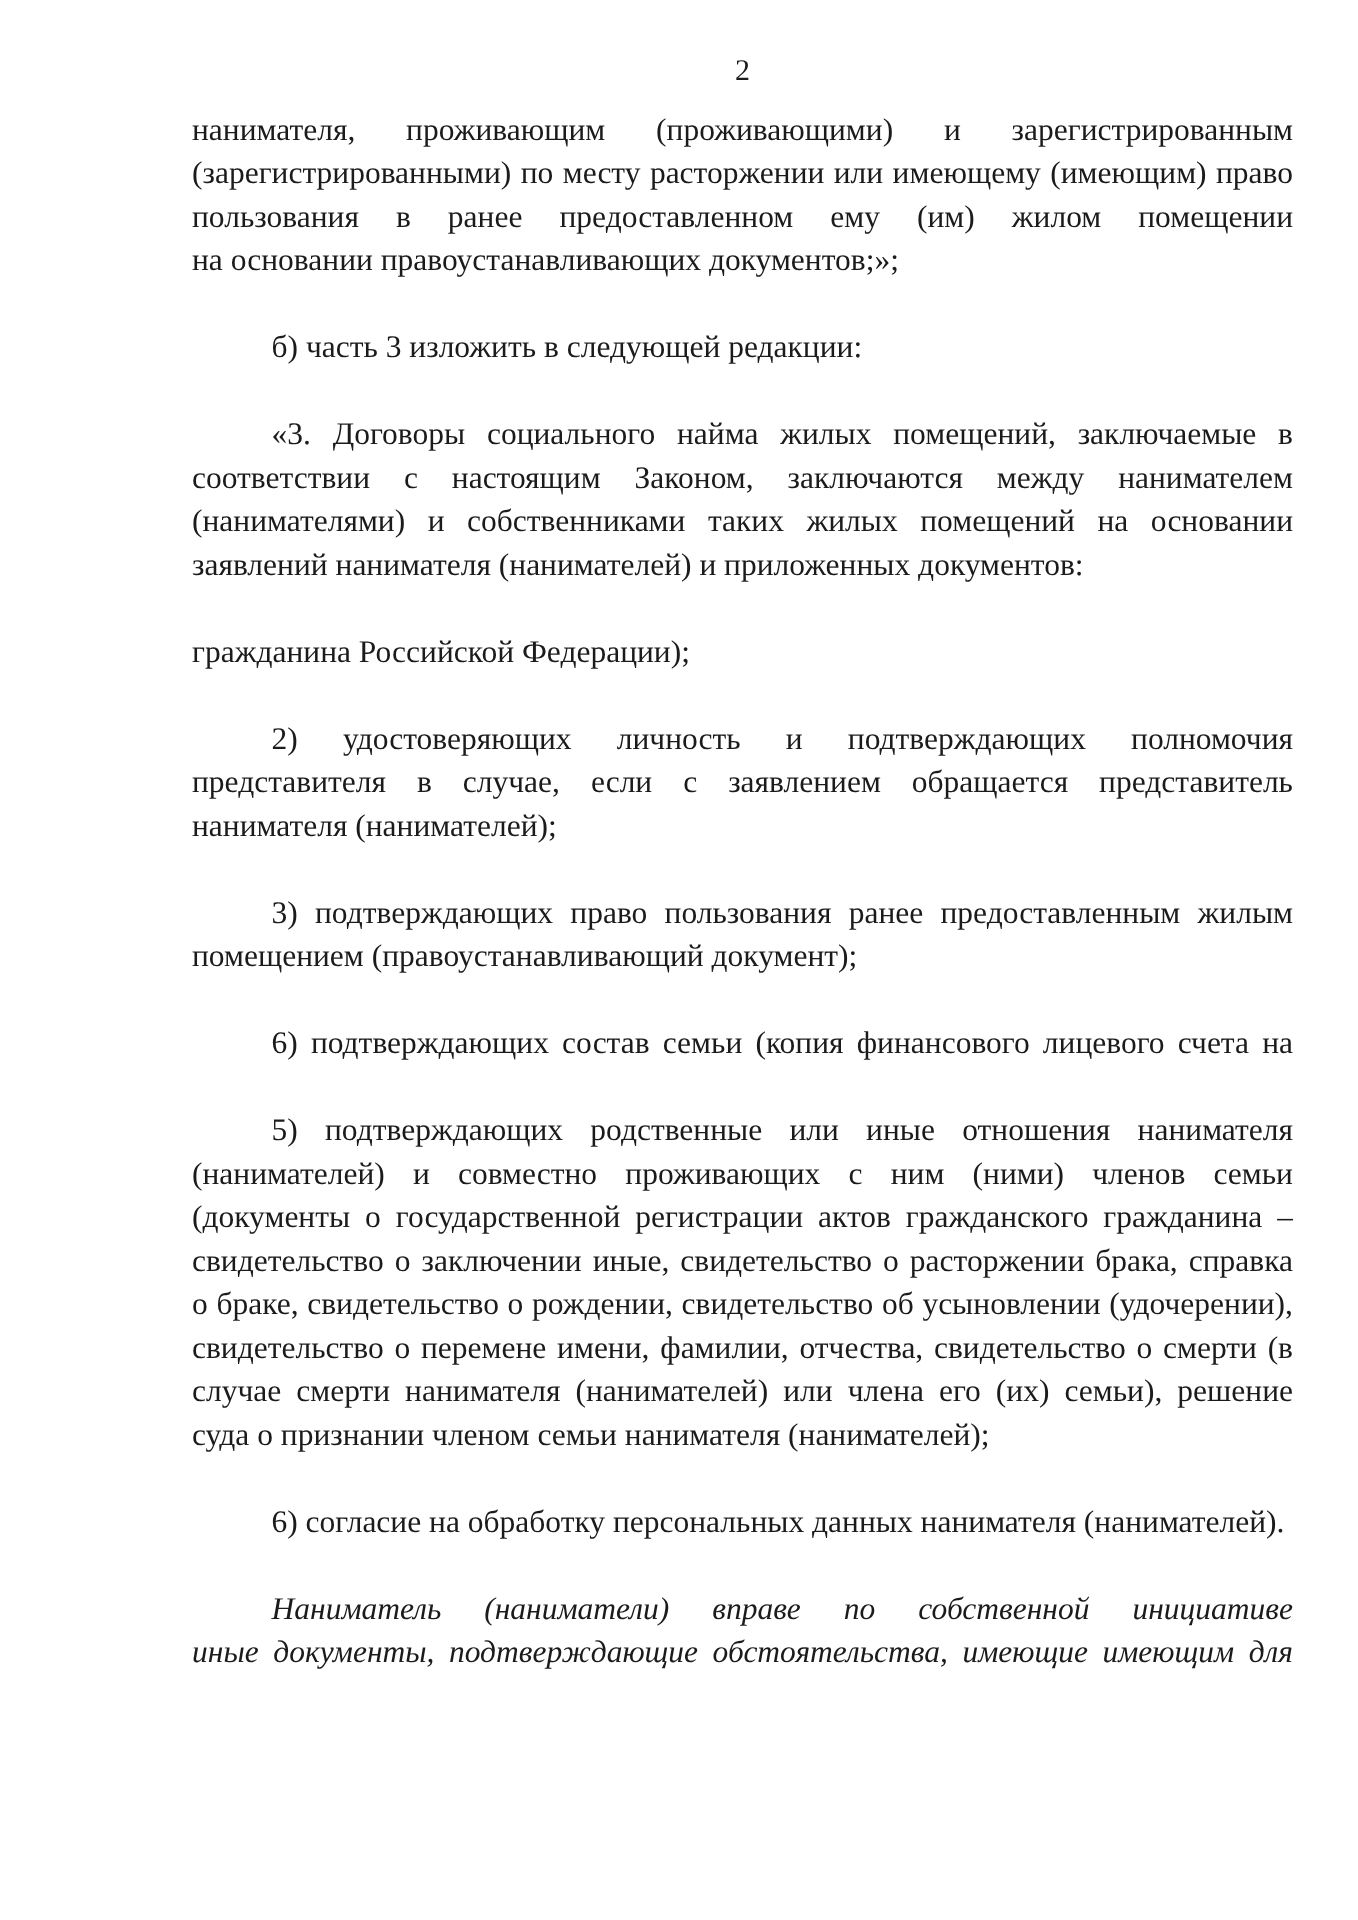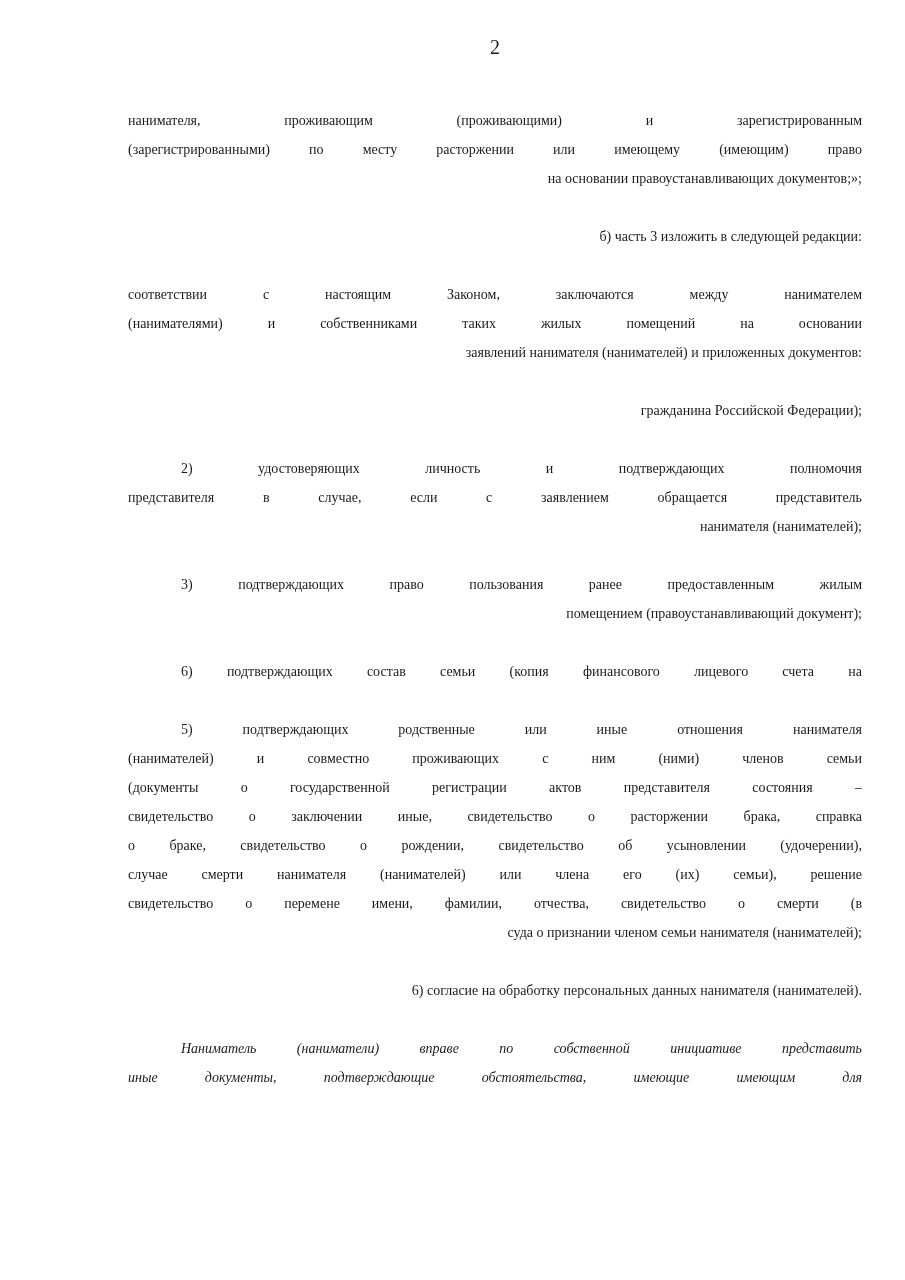--- a/index.html
+++ b/index.html
@@ -21,62 +21,64 @@
     top: 34px;
     left: 128px;
     width: 734px;
     height: 26px;
     line-height: 26px;
     text-align: center;
     font-size: 20px;
   }
   .doc-body {
     position: absolute;
-    top: 106px;
+    top: 72px;
     left: 128px;
     width: 734px;
-    font-size: 14px;
+    font-size: 21px;
   }
   .para {
     margin: 0 0 29px 0;
   }
   .para:last-child {
     margin-bottom: 0;
     font-style: italic;
   }
   .line {
     height: 29px;
     line-height: 29px;
     overflow: hidden;
-    text-align: right;
+    text-align: left;
   }
   .line.just {
     text-align: justify;
     text-align-last: justify;
   }
   .line.indent {
     padding-left: 53px;
     margin-top: 12px;
   }
 </style>
 </head>
 <body>
 
 <div class="page">
   <div class="page-number">2</div>
   <div class="doc-body">
       <div class="para">
         <div class="line just">нанимателя, проживающим (проживающими) и зарегистрированным</div>
         <div class="line just">(зарегистрированными) по месту расторжении или имеющему (имеющим) право</div>
+        <div class="line just">пользования в ранее предоставленном ему (им) жилом помещении</div>
         <div class="line">на основании правоустанавливающих документов;»;</div>
       </div>
       <div class="para">
         <div class="line indent">б) часть 3 изложить в следующей редакции:</div>
       </div>
       <div class="para">
+        <div class="line just indent">«3. Договоры социального найма жилых помещений, заключаемые в</div>
         <div class="line just">соответствии с настоящим Законом, заключаются между нанимателем</div>
         <div class="line just">(нанимателями) и собственниками таких жилых помещений на основании</div>
         <div class="line">заявлений нанимателя (нанимателей) и приложенных документов:</div>
       </div>
       <div class="para">
         <div class="line">гражданина Российской Федерации);</div>
       </div>
       <div class="para">
         <div class="line just indent">2) удостоверяющих личность и подтверждающих полномочия</div>
         <div class="line just">представителя в случае, если с заявлением обращается представитель</div>
@@ -85,25 +87,25 @@
       <div class="para">
         <div class="line just indent">3) подтверждающих право пользования ранее предоставленным жилым</div>
         <div class="line">помещением (правоустанавливающий документ);</div>
       </div>
       <div class="para">
         <div class="line just indent">6) подтверждающих состав семьи (копия финансового лицевого счета на</div>
       </div>
       <div class="para">
         <div class="line just indent">5) подтверждающих родственные или иные отношения нанимателя</div>
         <div class="line just">(нанимателей) и совместно проживающих с ним (ними) членов семьи</div>
-        <div class="line just">(документы о государственной регистрации актов представителя состояния –</div>
+        <div class="line just">(документы о государственной регистрации актов гражданского гражданина –</div>
         <div class="line just">свидетельство о заключении иные, свидетельство о расторжении брака, справка</div>
         <div class="line just">о браке, свидетельство о рождении, свидетельство об усыновлении (удочерении),</div>
+        <div class="line just">свидетельство о перемене имени, фамилии, отчества, свидетельство о смерти (в</div>
         <div class="line just">случае смерти нанимателя (нанимателей) или члена его (их) семьи), решение</div>
-        <div class="line just">свидетельство о перемене имени, фамилии, отчества, свидетельство о смерти (в</div>
         <div class="line">суда о признании членом семьи нанимателя (нанимателей);</div>
       </div>
       <div class="para">
         <div class="line indent">6) согласие на обработку персональных данных нанимателя (нанимателей).</div>
       </div>
       <div class="para">
         <div class="line just indent">Наниматель (наниматели) вправе по собственной инициативе представить</div>
         <div class="line just">иные документы, подтверждающие обстоятельства, имеющие имеющим для</div>
       </div>
     </div>

